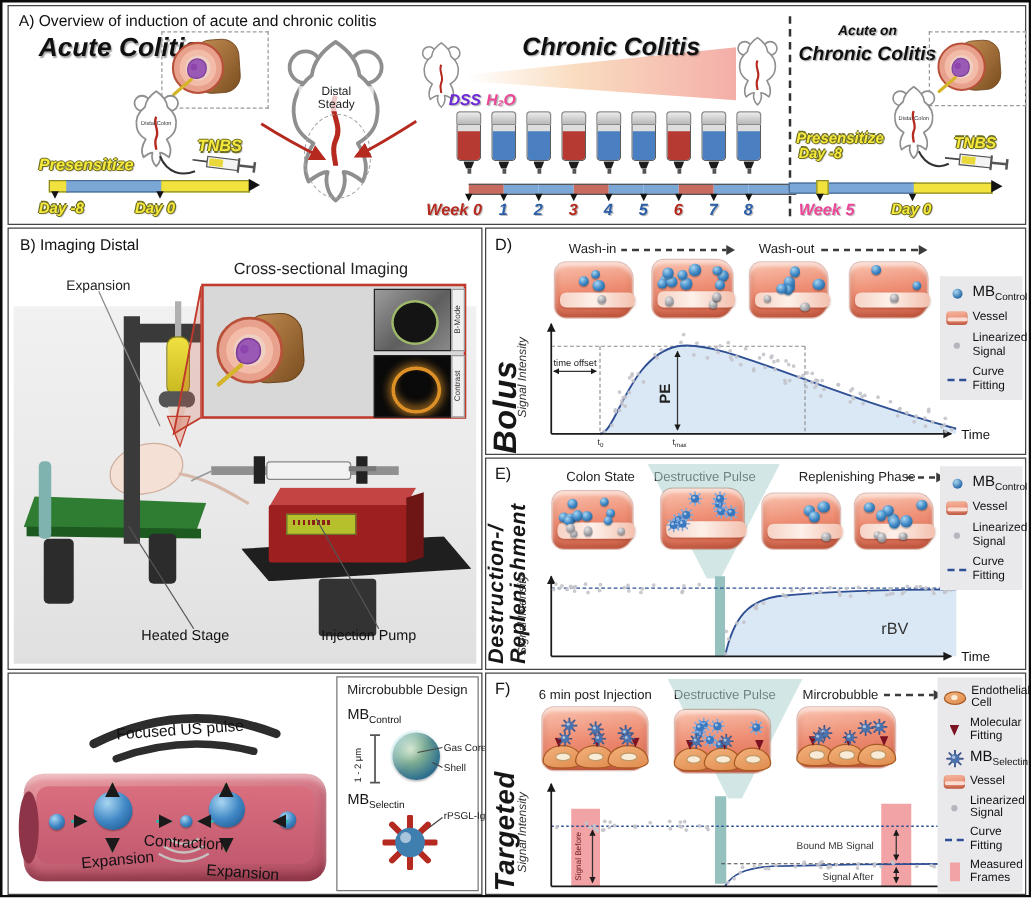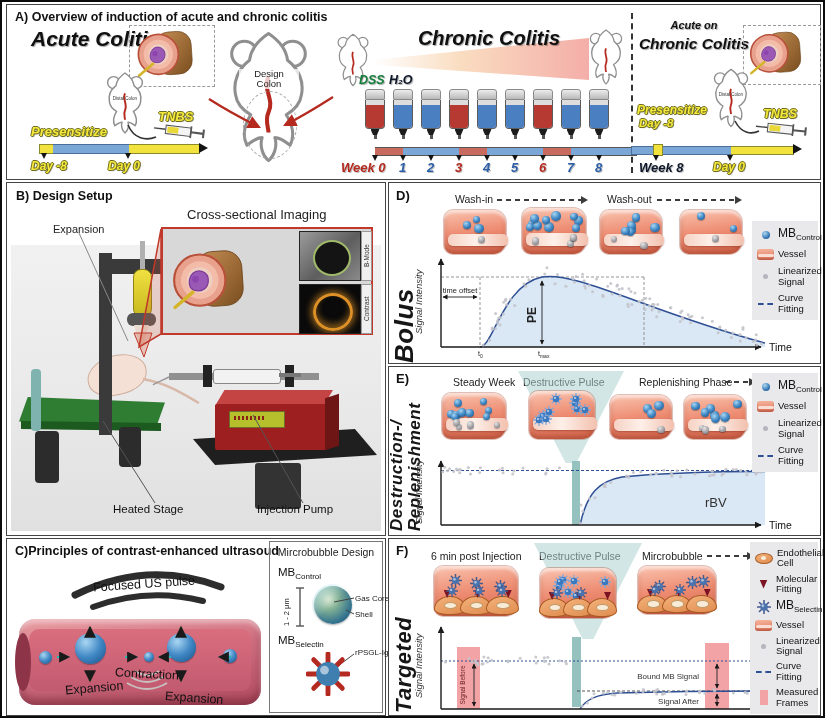--- a/index.html
+++ b/index.html
@@ -1,22 +1,22 @@
 <!DOCTYPE html>
 <html><head>
 <meta charset="utf-8">
 <style>
   html,body{margin:0;padding:0;background:#fff;font-family:"Liberation Sans",sans-serif;color:#111}
   #stage{position:relative;width:825px;height:718px;background:#fff;border:2px solid #0c0c0c;box-sizing:border-box;overflow:hidden}
   .ab{position:absolute}
   .panel{position:absolute;border:1.5px solid #454545;background:#fff;box-sizing:border-box}
-  .ptitle{font-weight:bold;font-size:12.5px}
+  .ptitle{font-weight:normal;font-size:12.5px}
   .script{font-weight:bold;font-style:italic;color:#101010;text-shadow:1px 1px 1px rgba(0,0,0,.35);white-space:nowrap}
   .yel{color:#f6e93c;text-shadow:-1px 0 #6e6e20,0 -1px #6e6e20,1px 0 #6e6e20,0 1px #6e6e20,1px 1px 1px rgba(0,0,0,.45)}
-  .redT{color:#15803d}.bluT{color:#0f172a}
+  .redT{color:#6d28d9}.bluT{color:#ec4899}
   .hdr{font-size:10.5px;color:#222;white-space:nowrap}
   .vtext{writing-mode:vertical-rl;transform:rotate(180deg);white-space:nowrap}
   .vtitle{font-weight:bold;font-style:italic;color:#161616;letter-spacing:.5px}
   .ylab{font-style:italic;font-size:9.5px;color:#333;text-align:center}
   .darr{position:absolute;height:2px;background:repeating-linear-gradient(90deg,#3c3c3c 0 5px,transparent 5px 9px)}
   .darr:after{content:'';position:absolute;right:-7px;top:-3.5px;border-left:7px solid #3c3c3c;border-top:4.5px solid transparent;border-bottom:4.5px solid transparent}
   .dtick{position:absolute;width:0;height:0;border-left:3.5px solid transparent;border-right:3.5px solid transparent;border-top:6px solid #141414}
   .barrow{position:absolute;width:0;height:0;border-top:5.5px solid transparent;border-bottom:5.5px solid transparent;border-left:9px solid #141414}
   .wklab{position:absolute;font-weight:bold;font-style:italic;font-size:13px;text-shadow:1px 1px 0 rgba(0,0,0,.25)}
   .bottle{position:absolute;width:20px;height:48px}
@@ -134,21 +134,21 @@
           <g fill="#fff" stroke="#8f8f8f" stroke-width="2.4" stroke-linejoin="round">
             <circle cx="16" cy="18" r="10"></circle>
             <circle cx="54" cy="18" r="10"></circle>
             <path d="M35,2 C44,8 49,15 50,23 C59,30 63,40 61,50 C60,58 54,63 49,66 C54,74 56,82 52,90 C47,86 43,84 40,84 C42,90 40,98 35,102 C30,98 28,90 30,84 C27,84 23,86 18,90 C14,82 16,74 21,66 C16,63 10,58 9,50 C7,40 11,30 20,23 C21,15 26,8 35,2 Z"></path>
           </g>
           <path d="M35,36 C30,46 40,54 35,64 C32,70 35,76 35,80" fill="none" stroke="#b5291f" stroke-width="3.2"></path>
         </svg>
       </div>
     <div class="ab" style="left:236px;top:86px;width:52px;height:66px;border:1px dashed #aaa;border-radius:50%"></div>
     <div class="ab" style="left:232px;top:64px;width:60px;text-align:center;font-size:9.5px;color:#222;line-height:1.05;background:rgba(255,255,255,.75)">
-      <span>Design</span><br><span>Colon</span>
+      <span>Distal</span><br><span>Steady</span>
     </div>
     <svg class="ab" style="left:196px;top:86px;width:136px;height:48px">
       <path d="M6,8 C28,22 44,30 56,36" fill="none" stroke="#b5291f" stroke-width="2.2" marker-end="url(#aeR)"></path>
       <path d="M130,6 C108,20 94,28 82,34" fill="none" stroke="#b5291f" stroke-width="2.2" marker-end="url(#aeR)"></path>
     </svg>
 
     <div class="ab" style="left:366px;top:30px;width:216px;height:48px;background:linear-gradient(90deg,rgba(245,205,120,0) 0%,rgba(242,170,100,.4) 40%,rgba(236,120,110,.6) 100%);clip-path:polygon(0 52%,100% 6%,100% 94%,0 62%)"></div>
     <div class="ab script" style="left:402px;top:22px;width:160px;text-align:center;font-size:20px">Chronic Colitis</div>
     <div class="ab mouse" style="left:328px;top:28px;width:36px;height:54px">
         <svg viewBox="0 0 70 104" style="width:100%;height:100%">
@@ -313,26 +313,26 @@
         </svg></div>
     <div class="ab script yel" style="left:756px;top:102px;font-size:12.5px">TNBS</div>
     <div class="ab script yel" style="left:630px;top:98px;font-size:12px">Presensitize</div>
     <div class="ab script yel" style="left:632px;top:112px;font-size:11.5px">Day -8</div>
     <div class="ab" style="left:624px;top:141px;width:100px;height:7px;background:#7ba7d7;border:1px solid #4a6d99"></div>
     <div class="ab" style="left:724px;top:141px;width:62px;height:7px;background:#f2e23d;border:1px solid #8a8a2a;border-left:none"></div>
     <div class="barrow" style="left:786px;top:139px"></div>
     <div class="ab" style="left:646px;top:139px;width:8px;height:10px;background:#f2e23d;border:1px solid #8a8a2a"></div>
     <div class="dtick" style="left:646px;top:150px"></div>
     <div class="dtick" style="left:720px;top:150px"></div>
-    <div class="ab script bluT" style="left:632px;top:155px;font-size:13px;text-shadow:1px 1px 0 rgba(0,0,0,.25)">Week 8</div>
+    <div class="ab script bluT" style="left:632px;top:155px;font-size:13px;text-shadow:1px 1px 0 rgba(0,0,0,.25)">Week 5</div>
     <div class="ab script yel" style="left:706px;top:155px;font-size:12px">Day 0</div>
   </div>
 
   <div class="panel" id="pB" style="left:4px;top:180px;width:380px;height:354px">
-    <div class="ab ptitle" style="left:9px;top:6px">B) Design Setup</div>
+    <div class="ab ptitle" style="left:9px;top:6px">B) Imaging Distal</div>
     <div class="ab" style="left:4px;top:62px;width:370px;height:286px;background:linear-gradient(180deg,#f1f1f1 0%,#e9e9e9 55%,#e0e0e0 100%)"></div>
 
     <div class="ab" style="left:12px;top:214px;width:146px;height:30px;background:#2f7d32;clip-path:polygon(6% 0,100% 18%,94% 100%,0 82%)"></div>
     <div class="ab" style="left:14px;top:238px;width:140px;height:10px;background:#1d5a20;clip-path:polygon(0 0,100% 20%,100% 100%,0 80%)"></div>
     <div class="ab" style="left:28px;top:248px;width:24px;height:52px;background:#2c2c2c;border-radius:4px"></div>
     <div class="ab" style="left:112px;top:244px;width:22px;height:40px;background:#2c2c2c;border-radius:4px"></div>
     <div class="ab" style="left:24px;top:186px;width:10px;height:62px;background:#7fb3b0;border-radius:4px"></div>
     <div class="ab" style="left:80px;top:172px;width:58px;height:38px;background:#f4e0d4;border:1px solid #cfae9e;border-radius:60% 50% 55% 45%;transform:rotate(-10deg)"></div>
     <svg class="ab" style="left:130px;top:186px;width:70px;height:40px">
         <path d="M6,10 C30,14 48,26 62,34" fill="none" stroke="#d8b8a8" stroke-width="2.5"></path>
@@ -387,21 +387,20 @@
     </div>
     <div class="uslab vtext" style="left:354px;top:101px;width:11px;height:50px">Contrast</div>
 
     <div class="ab hdr" style="left:46px;top:40px;font-size:11px">Expansion</div>
     <div class="ab" style="left:180px;top:24px;font-size:13px;color:#222">Cross-sectional Imaging</div>
     <div class="ab" style="left:106px;top:320px;font-size:11.5px">Heated Stage</div>
     <div class="ab" style="left:250px;top:320px;font-size:11.5px">Injection Pump</div>
   </div>
 
   <div class="panel" id="pC" style="left:4px;top:536px;width:380px;height:178px">
-    <div class="ab ptitle" style="left:8px;top:5px">C)Principles of contrast-enhanced ultrasoud</div>
     <svg class="ab" style="left:56px;top:16px;width:170px;height:46px">
       <path d="M12,40 Q85,4 158,32" fill="none" stroke="#2d2d2d" stroke-width="7" stroke-linecap="round"></path>
     </svg>
     <div class="ab" style="left:86px;top:38px;font-size:12.5px;transform:rotate(-4deg);color:#111">Focused US pulse</div>
     <svg class="ab" style="left:78px;top:48px;width:130px;height:26px">
       <path d="M8,20 Q62,0 118,14" fill="none" stroke="#2d2d2d" stroke-width="6" stroke-linecap="round"></path>
     </svg>
 
     <div class="ab" style="left:12px;top:80px;width:242px;height:86px;border-radius:16px;background:linear-gradient(172deg,#e79aa0 4%,#cf6f80 45%,#b44f63 95%);box-shadow:inset 0 4px 4px rgba(255,255,255,.4),inset 0 -6px 8px rgba(90,20,35,.45)">
       <div class="ab" style="left:10px;top:10px;width:222px;height:62px;border-radius:10px;background:linear-gradient(180deg,#d96e7e,#c25a70)"></div>
@@ -669,21 +668,21 @@
             <div>Fitting</div>
           </span>
         </div>
       </div>
   </div>
 
   <div class="panel" id="pE" style="left:386px;top:364px;width:433px;height:170px">
     <div class="ab ptitle" style="left:7px;top:4px;font-size:13px">E)</div>
     <div class="ab vtext vtitle" style="left:-2px;top:6px;height:158px;font-size:17px">Destruction-/</div>
     <div class="ab vtext vtitle" style="left:16px;top:6px;height:158px;font-size:17px">Replenishment</div>
-    <div class="ab hdr" style="left:64px;top:9px">Steady Week</div>
+    <div class="ab hdr" style="left:64px;top:9px">Colon State</div>
     <div class="ab hdr" style="left:134px;top:9px">Destructive Pulse</div>
     <div class="ab hdr" style="left:250px;top:9px">Replenishing Phase</div>
     <div class="darr" style="left:336px;top:14px;width:24px"></div>
 
     <div class="funnel" style="left:129px;top:4px;width:106px;height:92px"></div>
     <div class="fstem" style="left:183px;top:94px;width:8px;height:64px"></div>
     <div class="vessel" style="left:53px;top:26px;width:64px;height:46px">
         <div class="lumen"></div>
         <span class="mb" style="left:7.578727081418037%;top:36.174369694665074%;width:8.329125392483547px;height:8.329125392483547px"></span>
         <span class="mb" style="left:18.70206762989983%;top:13.541767433285713%;width:8.093704395927489px;height:8.093704395927489px"></span>

